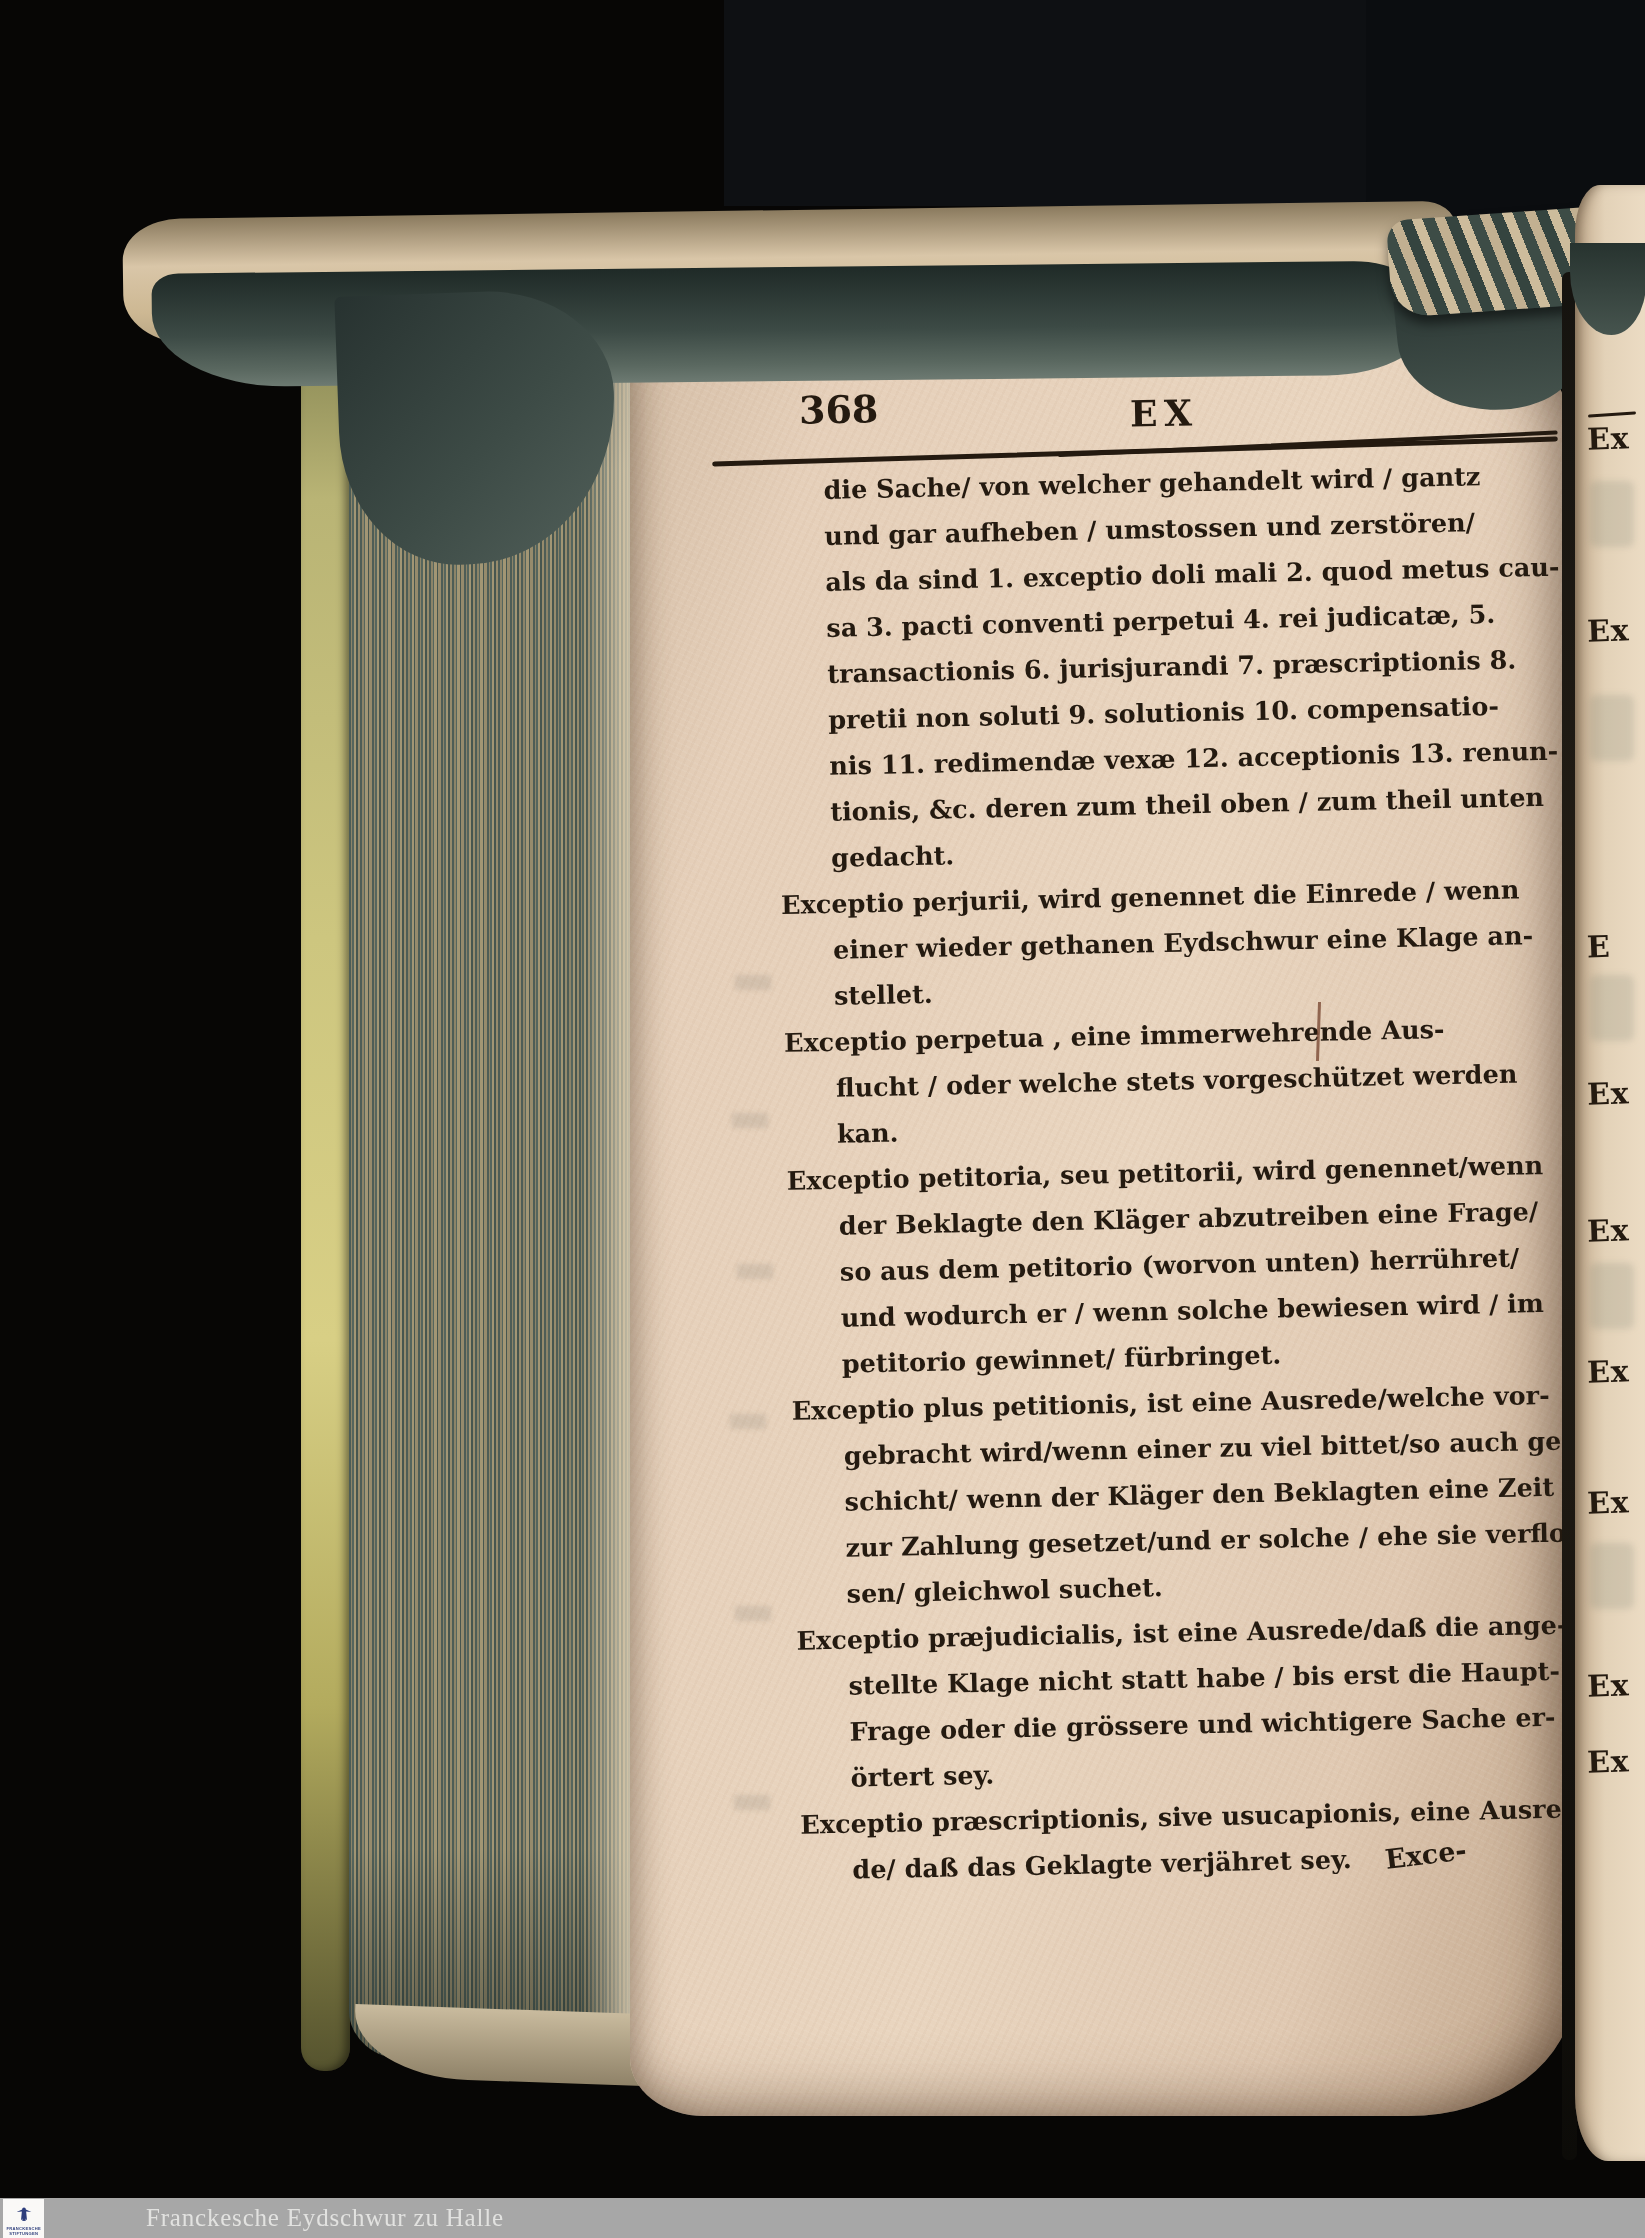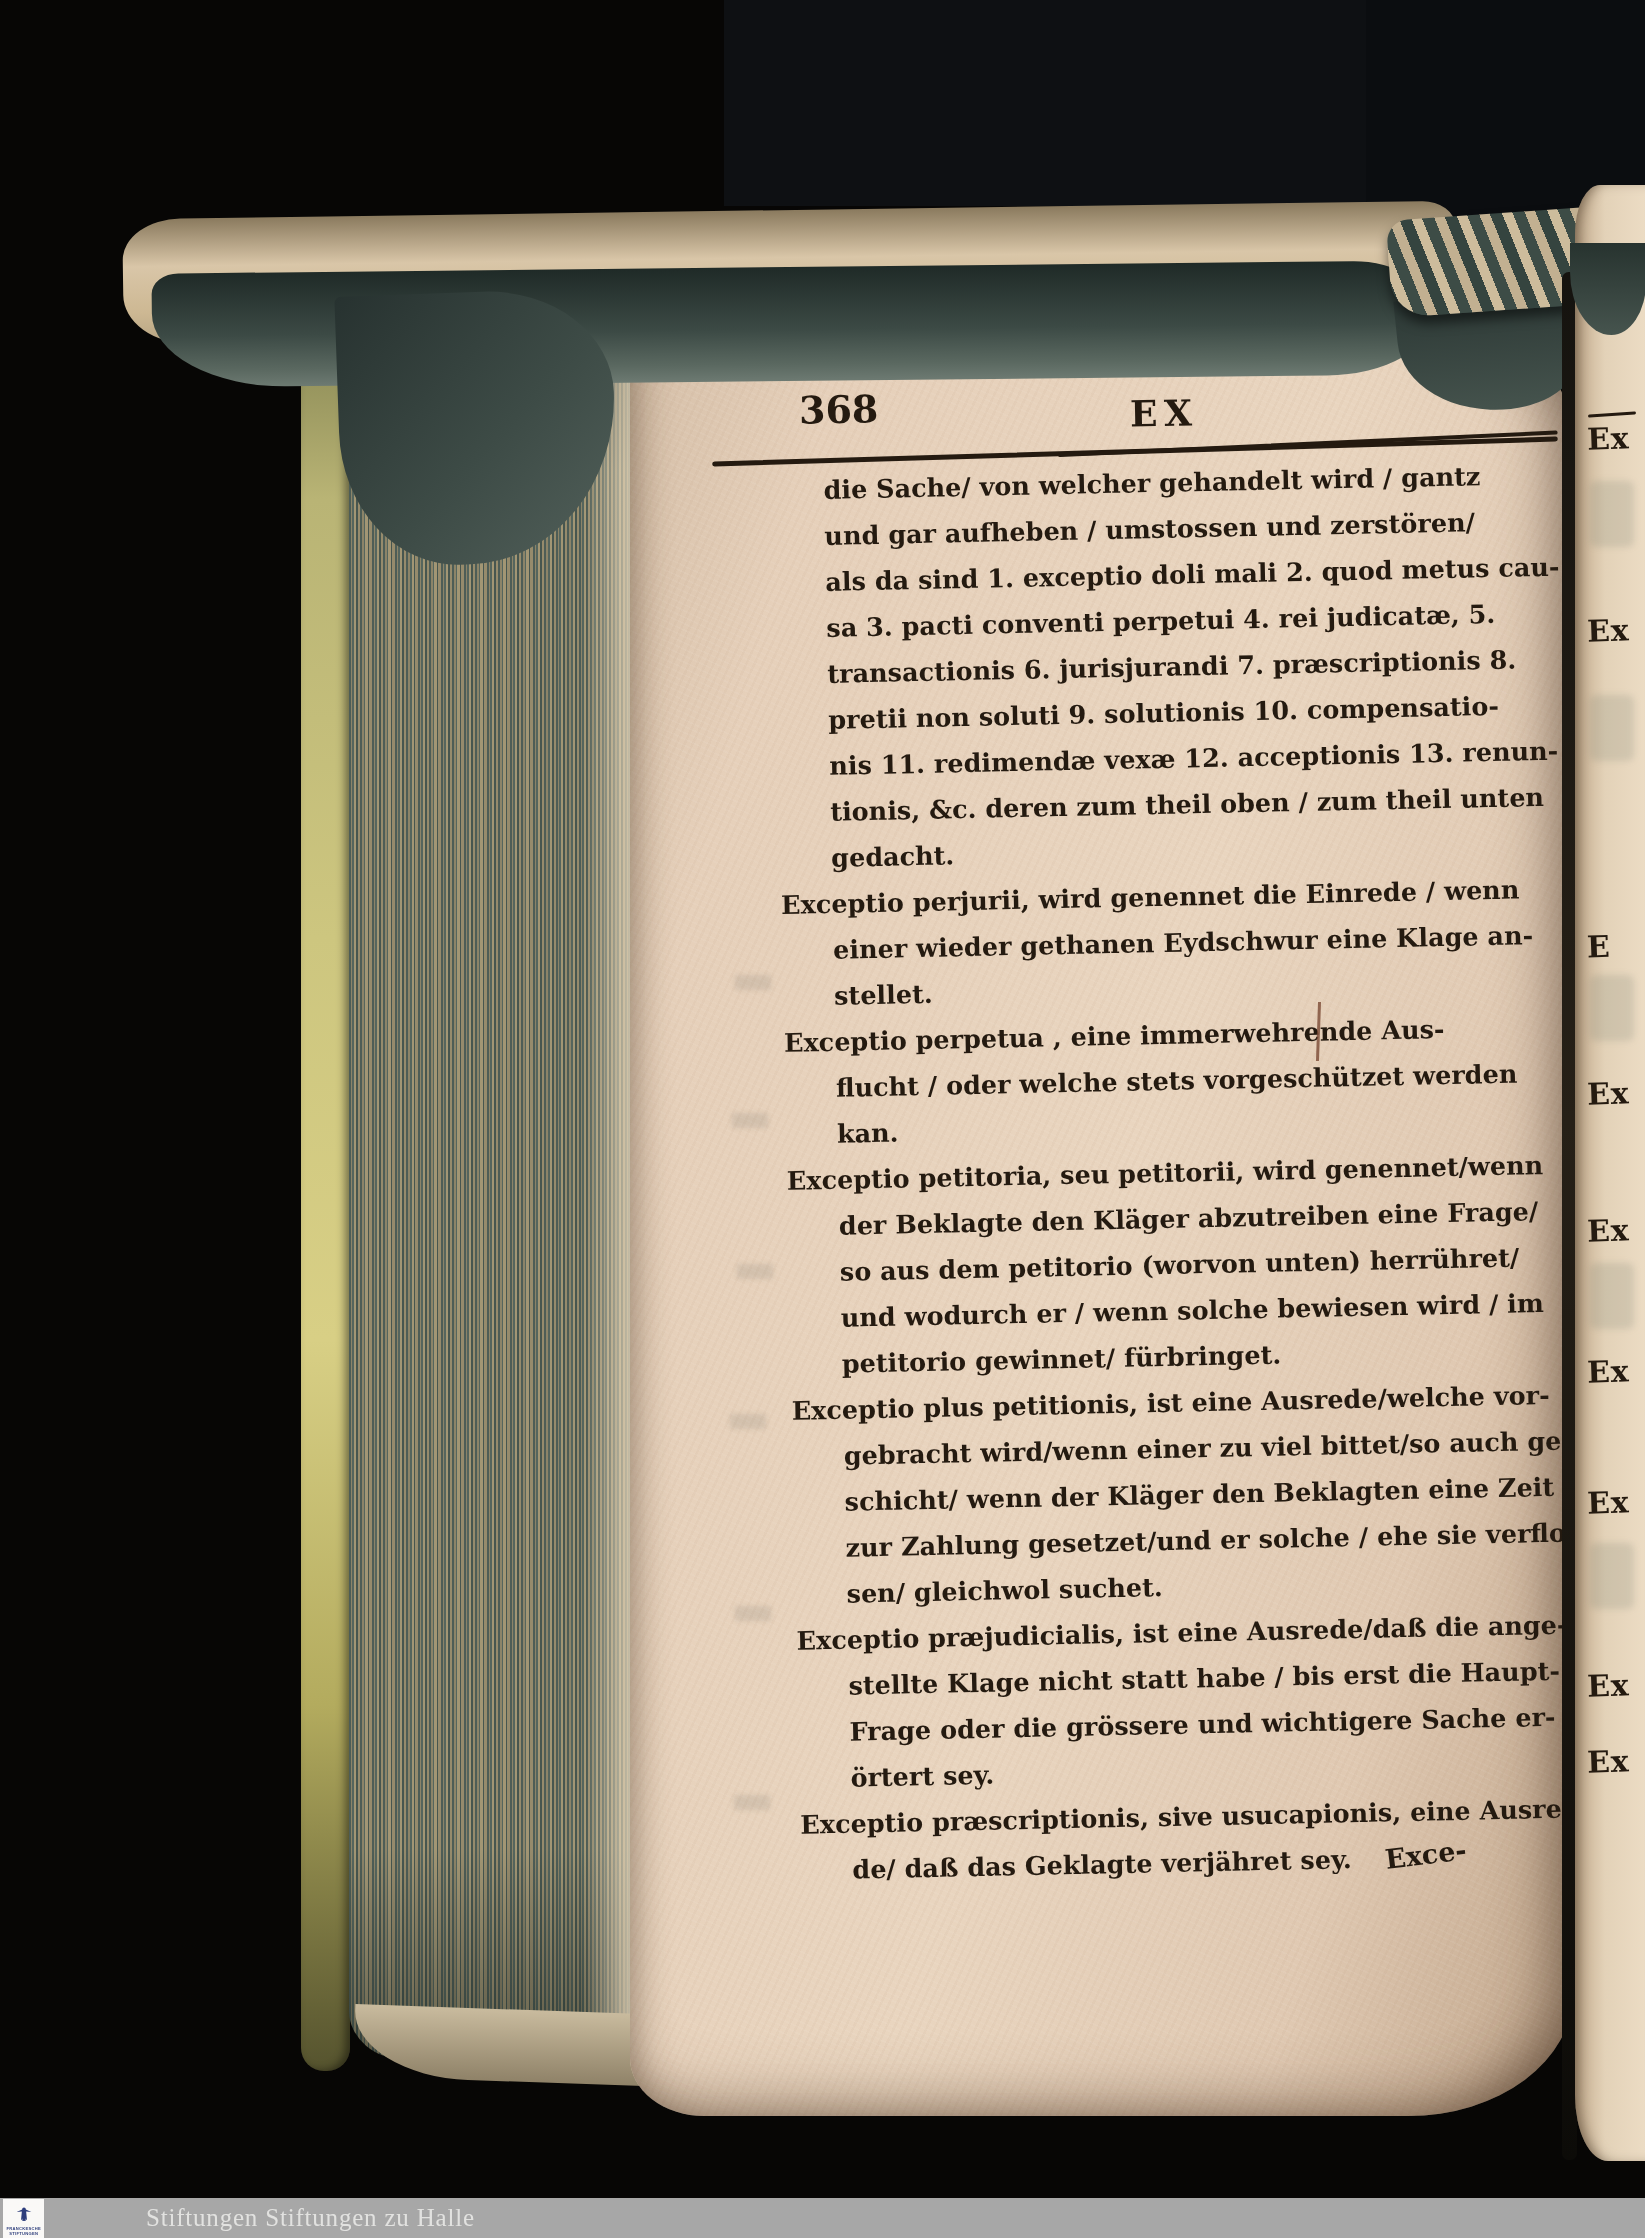--- a/index.html
+++ b/index.html
@@ -198,16 +198,16 @@
   <div class="logo-box">
     <span class="logo-glyph">
       <svg width="20" height="16.5" viewBox="0 0 30 24">
         <path d="M15 2 C13.4 2 12.2 3.3 12.2 5 L4 8.5 L11.8 8 L10.5 21 L15 16.5 L19.5 21 L18.2 8 L26 8.5 L17.8 5 C17.8 3.3 16.6 2 15 2 Z" fill="#2e3e7c"></path>
         <rect x="12.5" y="16" width="5" height="6" fill="#2e3e7c"></rect>
       </svg>
     </span>
     <div class="logo-text">FRANCKESCHE</div>
     <div class="logo-text">STIFTUNGEN</div>
   </div>
-  <div class="footer-title">Stiftungen Stiftungen zu Halle</div>
+  <div class="footer-title">Franckesche Eydschwur zu Halle</div>
 
 </div>
 
 
 </body></html>

